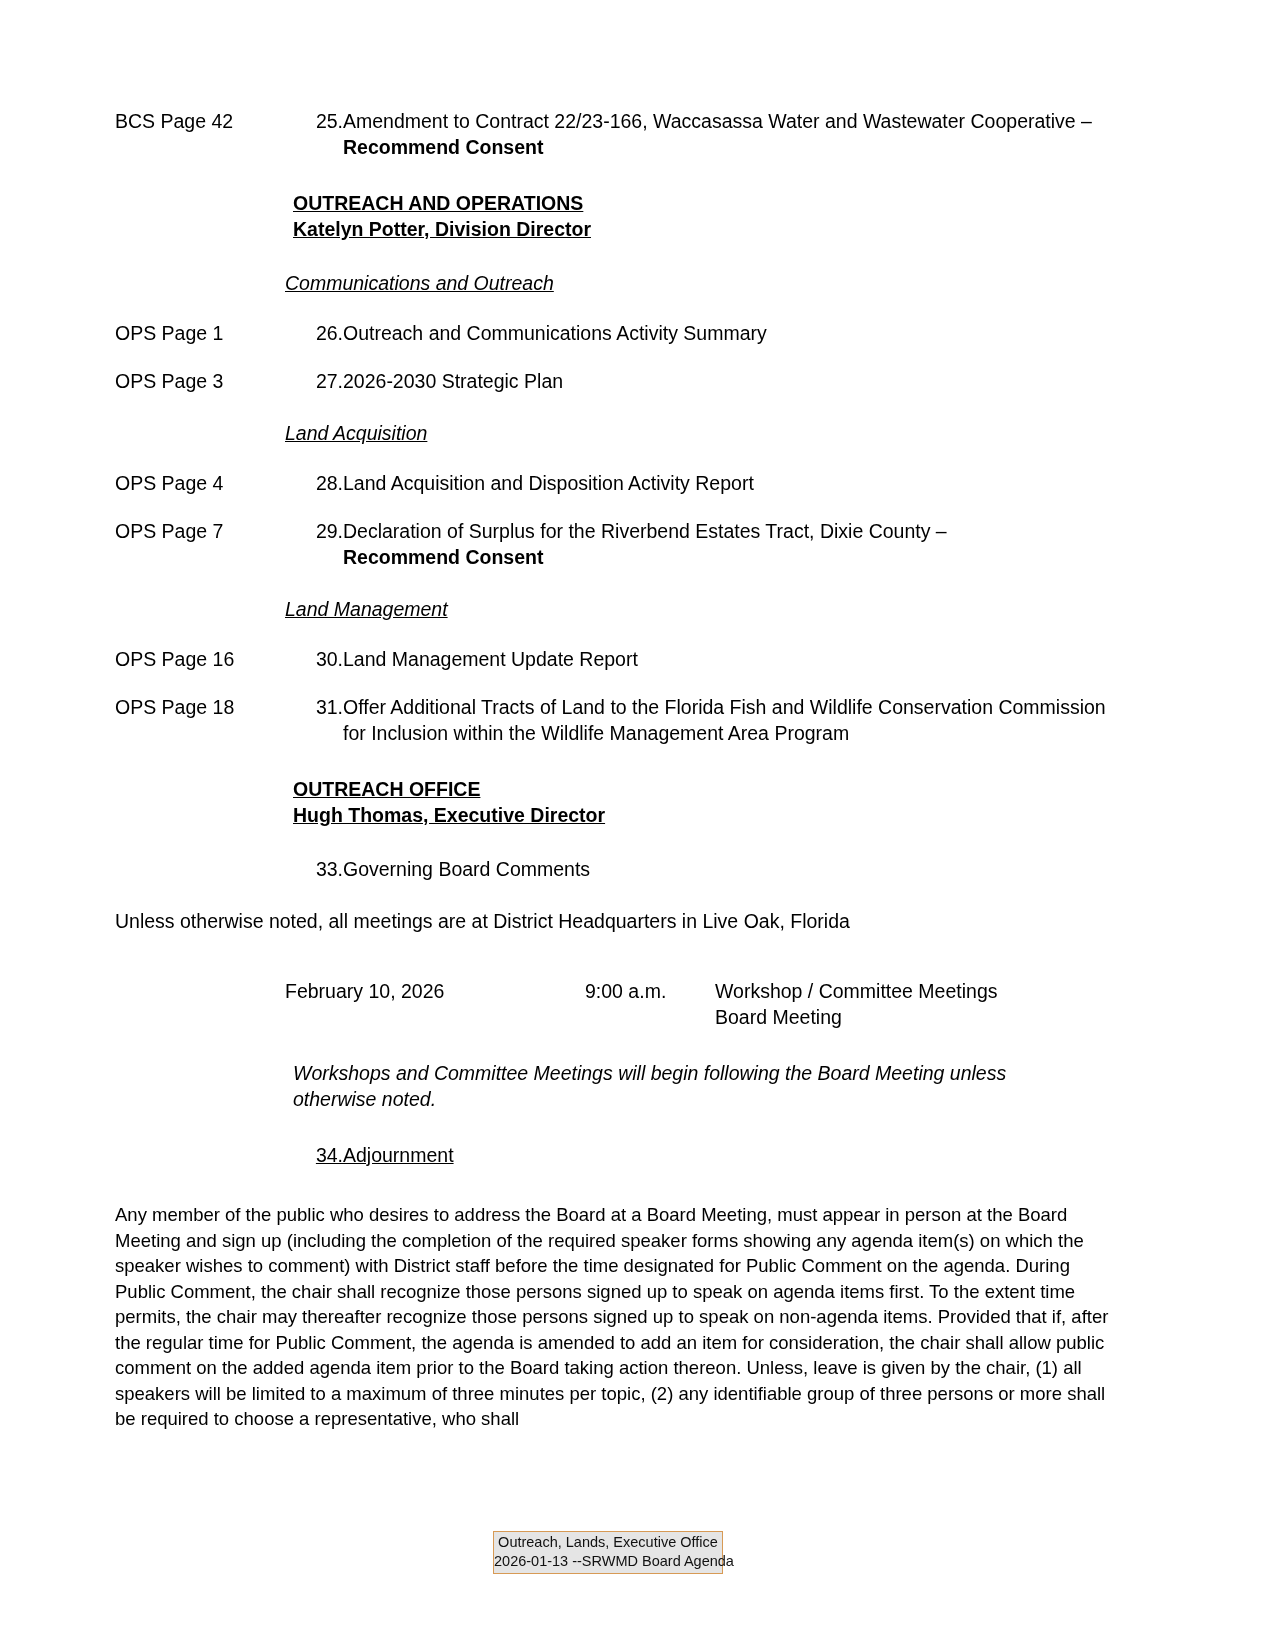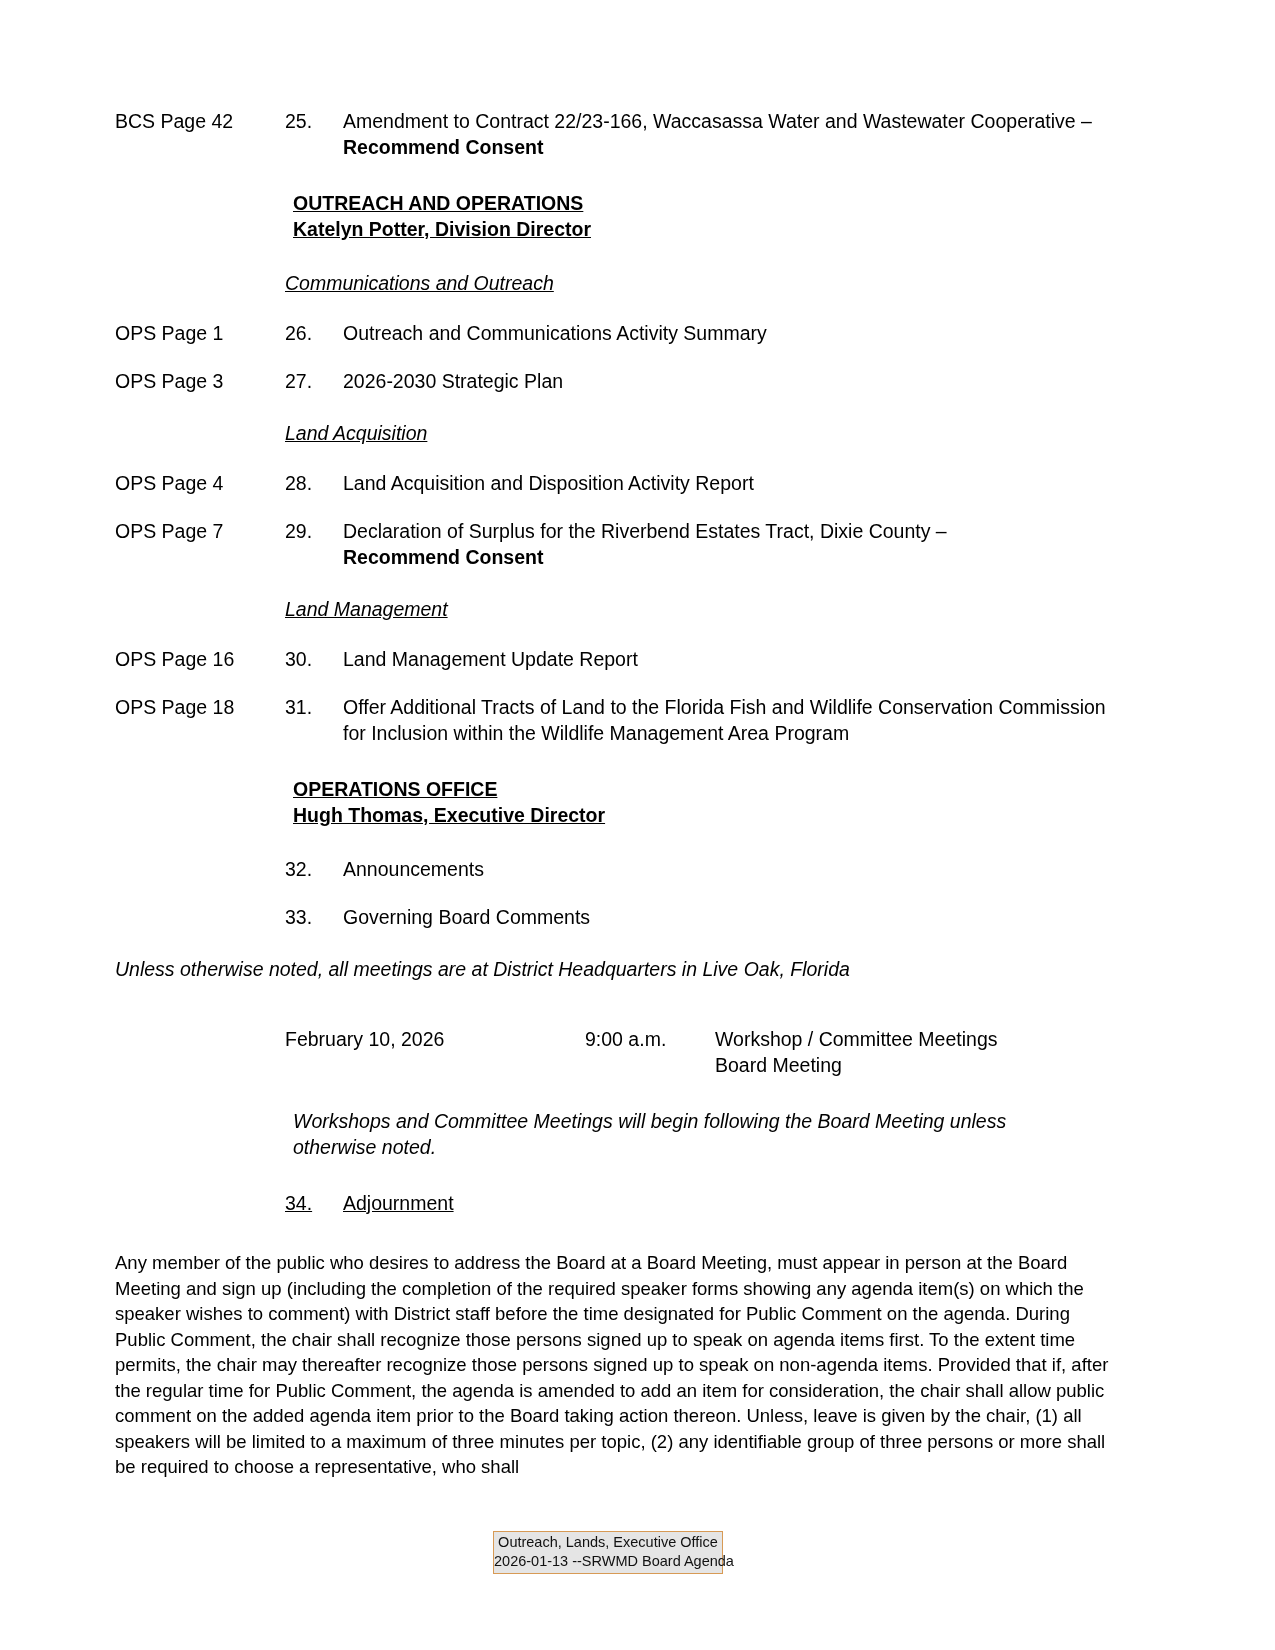--- a/index.html
+++ b/index.html
@@ -39,20 +39,21 @@
     width: 170px;
     flex: 0 0 170px;
     font-size: 19.5px;
     line-height: 26px;
   }
   .col-num {
     width: 58px;
     flex: 0 0 58px;
     font-size: 19.5px;
     line-height: 26px;
+    text-align: right;
   }
   .col-text {
     flex: 1 1 auto;
     font-size: 19.5px;
     line-height: 26px;
   }
   .bold { font-weight: bold; }
 
   .section-head {
     margin-left: 178px;
@@ -72,21 +73,20 @@
     font-style: italic;
     text-decoration: underline;
     margin-top: 26px;
     margin-bottom: 24px;
   }
   .note-line {
     font-size: 19.5px;
     line-height: 26px;
     margin-top: 26px;
     margin-bottom: 10px;
-    font-style: italic;
   }
   .meeting-block {
     margin-top: 44px;
     margin-left: 170px;
     display: flex;
     font-size: 19.5px;
     line-height: 26px;
   }
   .meeting-date { width: 300px; flex: 0 0 300px; }
   .meeting-time { width: 130px; flex: 0 0 130px; }
@@ -178,29 +178,24 @@
       <div class="col-text">Land Management Update Report</div>
     </div>
 
     <div class="row">
       <div class="col-ref">OPS Page 18</div>
       <div class="col-num">31.</div>
       <div class="col-text">Offer Additional Tracts of Land to the Florida Fish and Wildlife Conservation Commission for Inclusion within the Wildlife Management Area Program</div>
     </div>
 
     <div class="section-head-block">
-      <div class="section-head">OPERATIONS OFFICE</div>
+      <div class="section-head">OUTREACH OFFICE</div>
       <div class="section-head">Hugh Thomas, Executive Director</div>
     </div>
 
-    <div class="row">
-      <div class="col-ref"></div>
-      <div class="col-num">32.</div>
-      <div class="col-text">Announcements</div>
-    </div>
 
     <div class="row">
       <div class="col-ref"></div>
       <div class="col-num">33.</div>
       <div class="col-text">Governing Board Comments</div>
     </div>
 
     <div class="note-line">Unless otherwise noted, all meetings are at District Headquarters in Live Oak, Florida</div>
 
     <div class="meeting-block">

